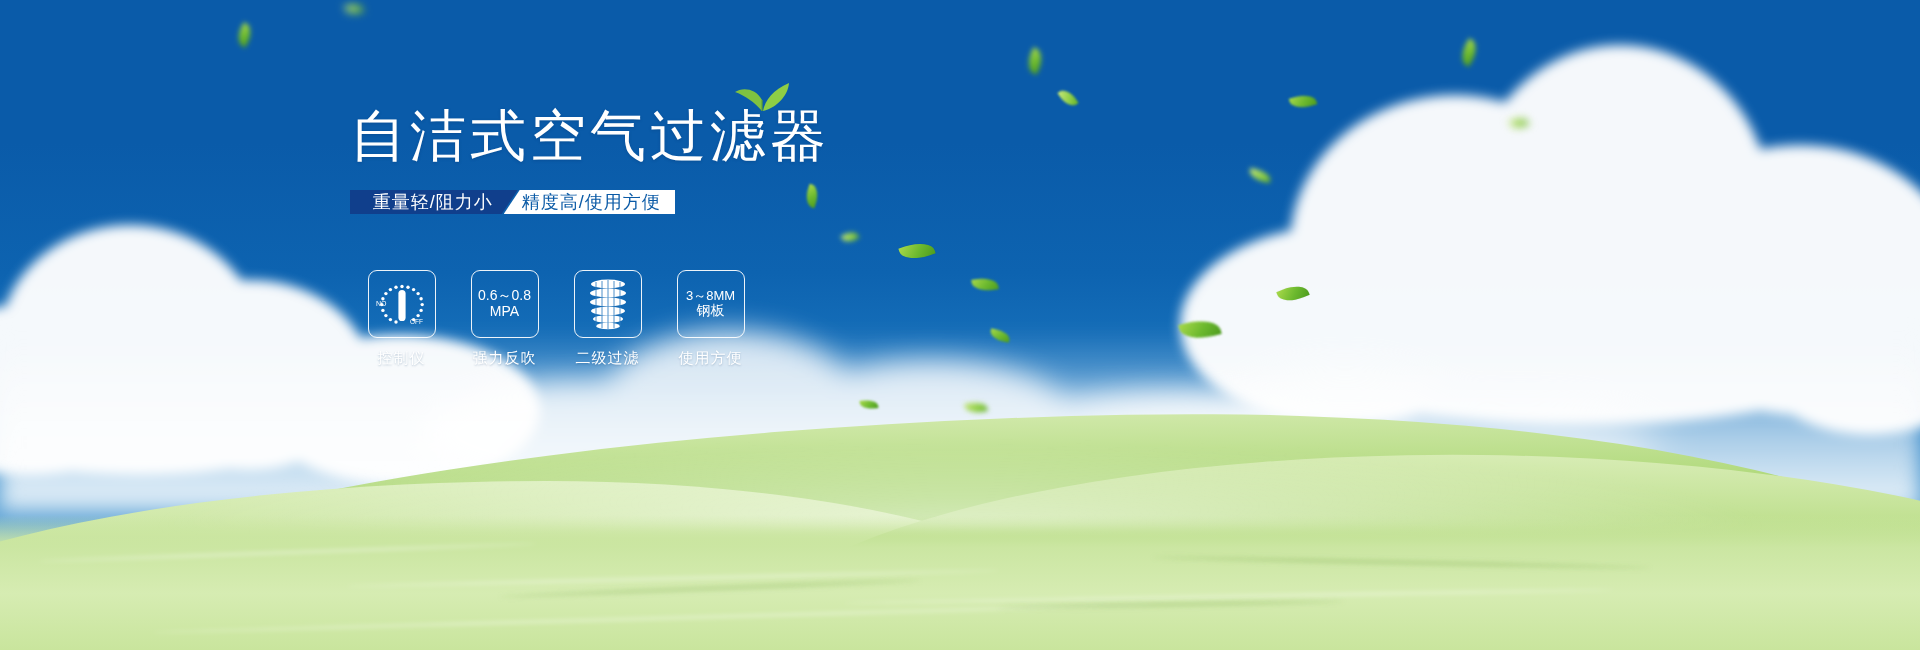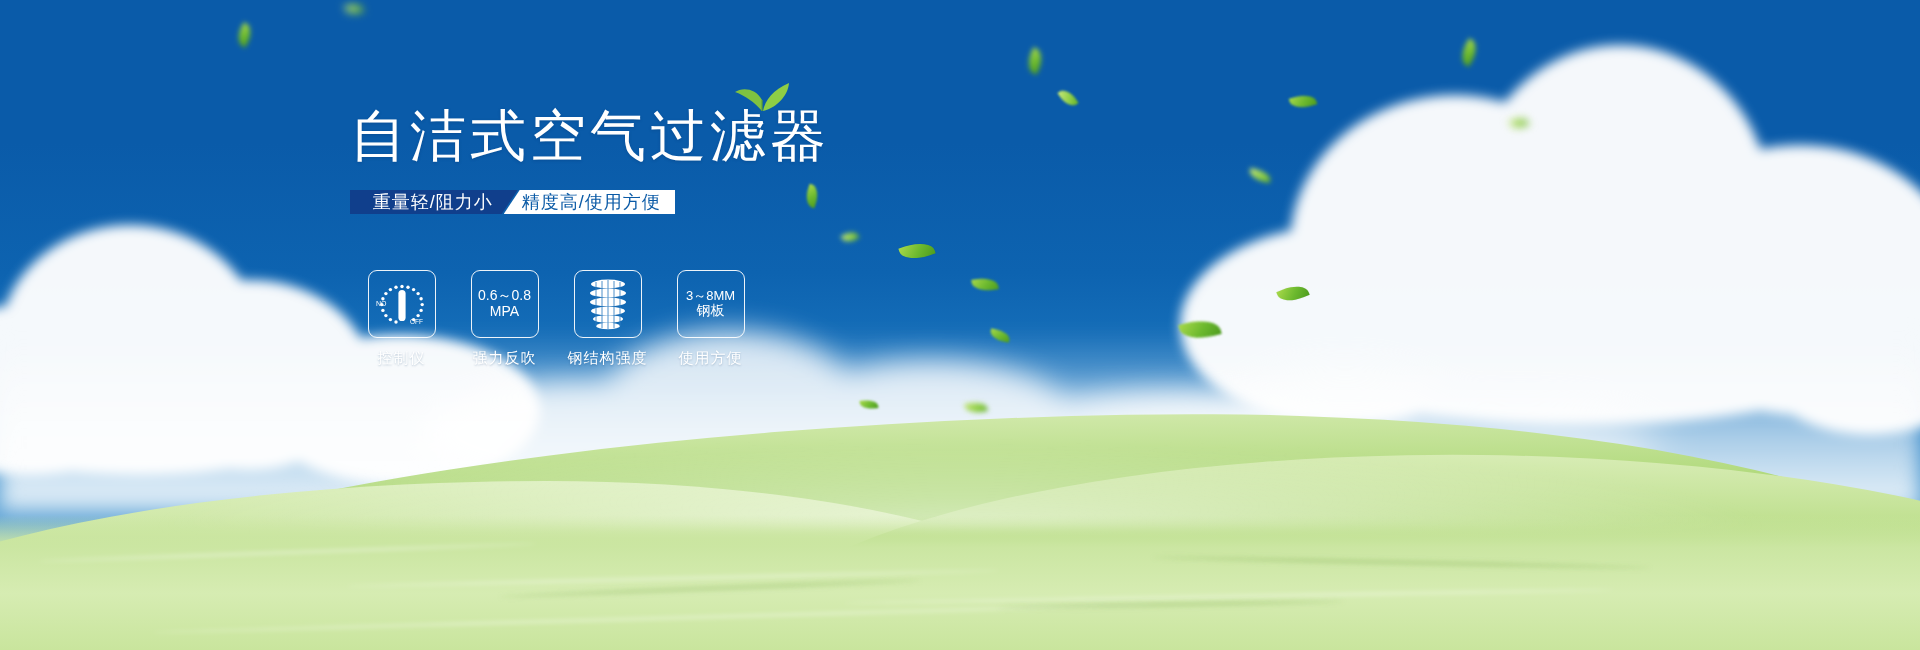--- a/index.html
+++ b/index.html
@@ -293,21 +293,21 @@
             </g>
             <g stroke="#2e7cc0" stroke-width="1" opacity=".85">
               <line x1="11" y1="4" x2="11" y2="48"></line>
               <line x1="17" y1="3" x2="17" y2="50"></line>
               <line x1="23" y1="2" x2="23" y2="51"></line>
               <line x1="29" y1="3" x2="29" y2="50"></line>
               <line x1="35" y1="4" x2="35" y2="48"></line>
             </g>
           </svg>
         </div>
-        <div class="flabel">钢结构强度</div>
+        <div class="flabel">二级过滤</div>
       </div>
 
       <div class="feature">
         <div class="fbox">
           <div class="txt small">3～8MM</div>
           <div class="txt">钢板</div>
         </div>
         <div class="flabel">使用方便</div>
       </div>
 

